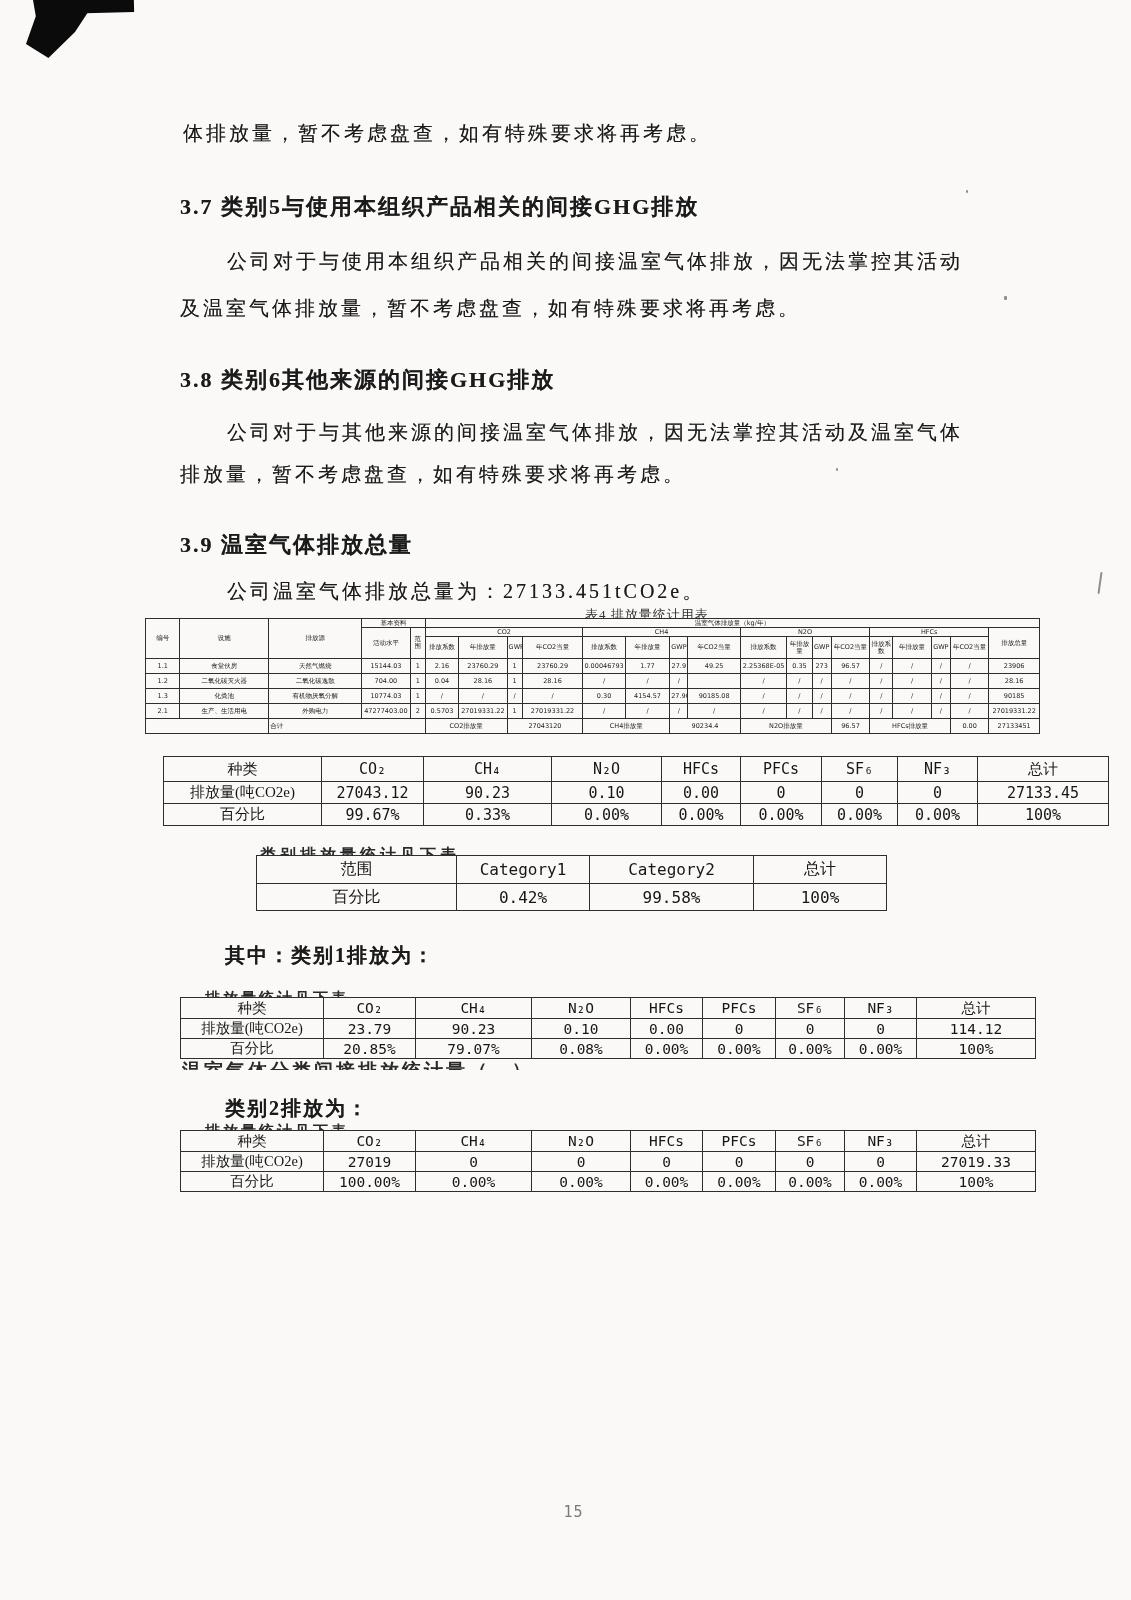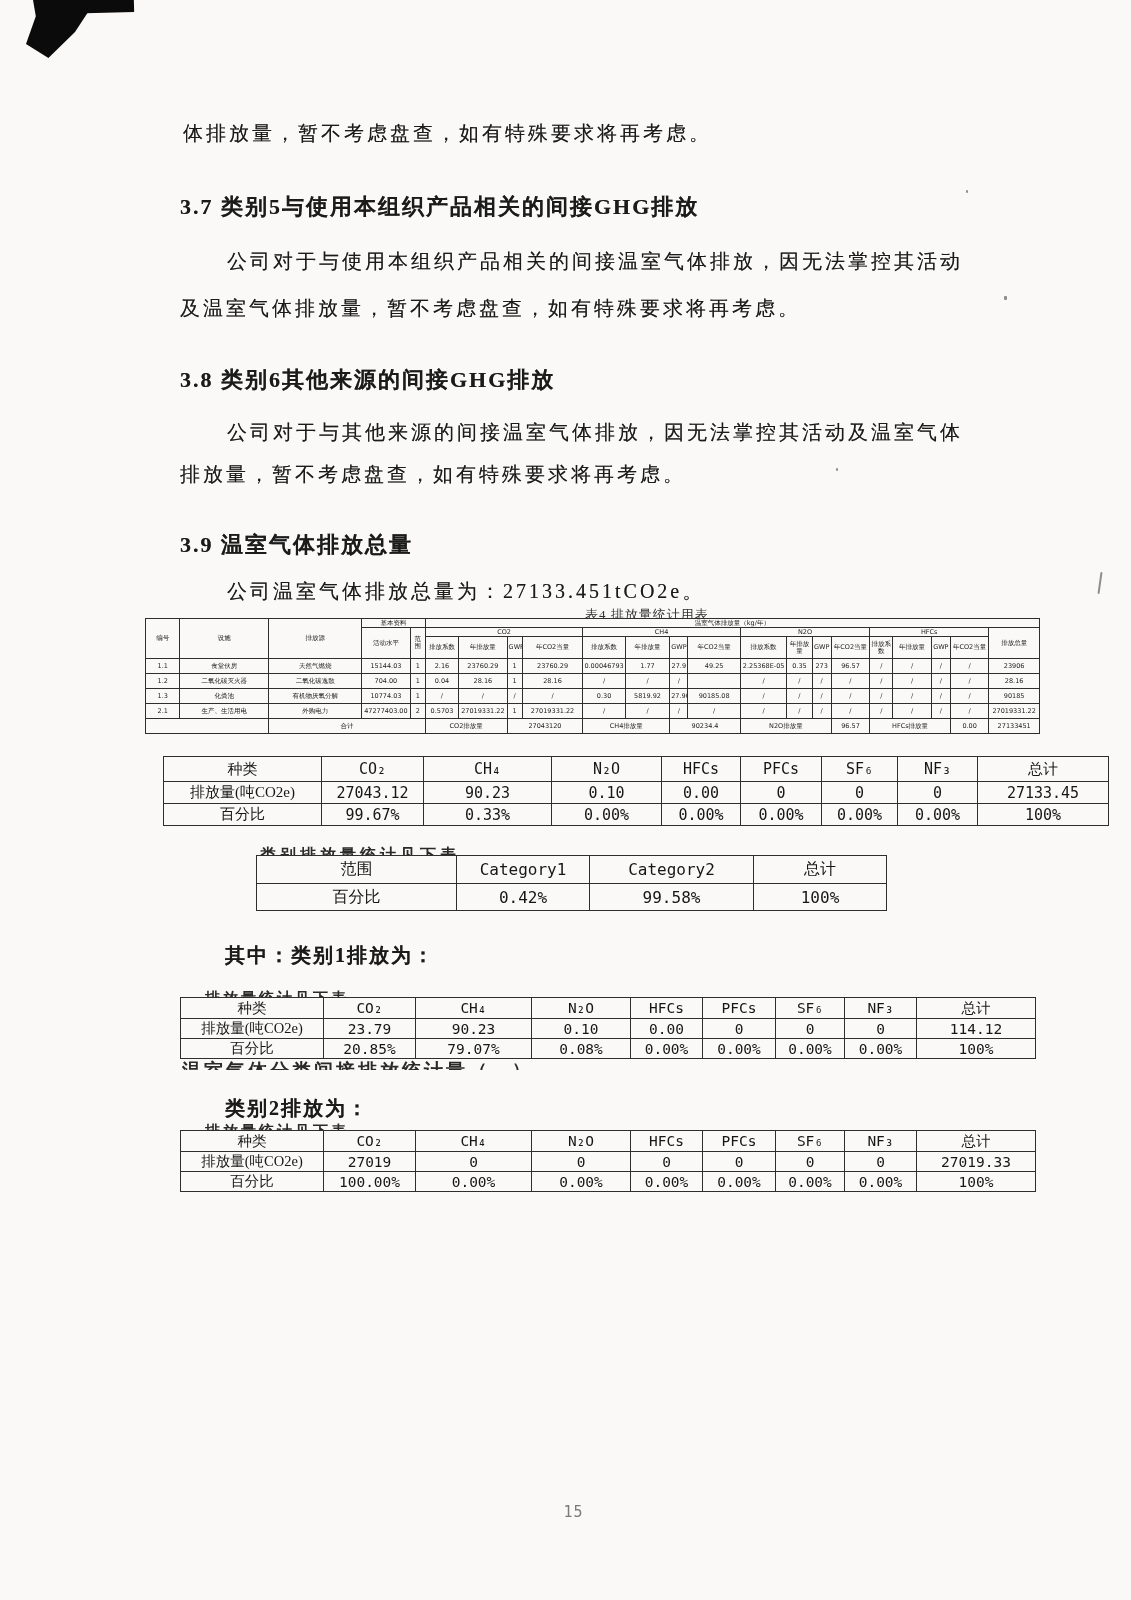--- a/index.html
+++ b/index.html
@@ -172,21 +172,21 @@
     <td>1.3</td>
     <td>化粪池</td>
     <td>有机物厌氧分解</td>
     <td>10774.03</td>
     <td>1</td>
     <td>/</td>
     <td>/</td>
     <td>/</td>
     <td>/</td>
     <td>0.30</td>
-    <td>5819.92</td>
+    <td>4154.57</td>
     <td>27.90</td>
     <td>90185.08</td>
     <td>/</td>
     <td>/</td>
     <td>/</td>
     <td>/</td>
     <td>/</td>
     <td>/</td>
     <td>/</td>
     <td>/</td>
@@ -211,21 +211,21 @@
     <td>/</td>
     <td>/</td>
     <td>/</td>
     <td>/</td>
     <td>/</td>
     <td>/</td>
     <td>27019331.22</td>
   </tr>
   <tr class="dr">
     <td colspan="2"></td>
-    <td colspan="3" style="text-align:center">合计</td>
+    <td colspan="3" style="text-align:left">合计</td>
     <td colspan="2">CO2排放量</td>
     <td colspan="2">27043120</td>
     <td colspan="2">CH4排放量</td>
     <td colspan="2">90234.4</td>
     <td colspan="3">N2O排放量</td>
     <td>96.57</td>
     <td colspan="3">HFCs排放量</td>
     <td>0.00</td>
     <td>27133451</td>
   </tr>

